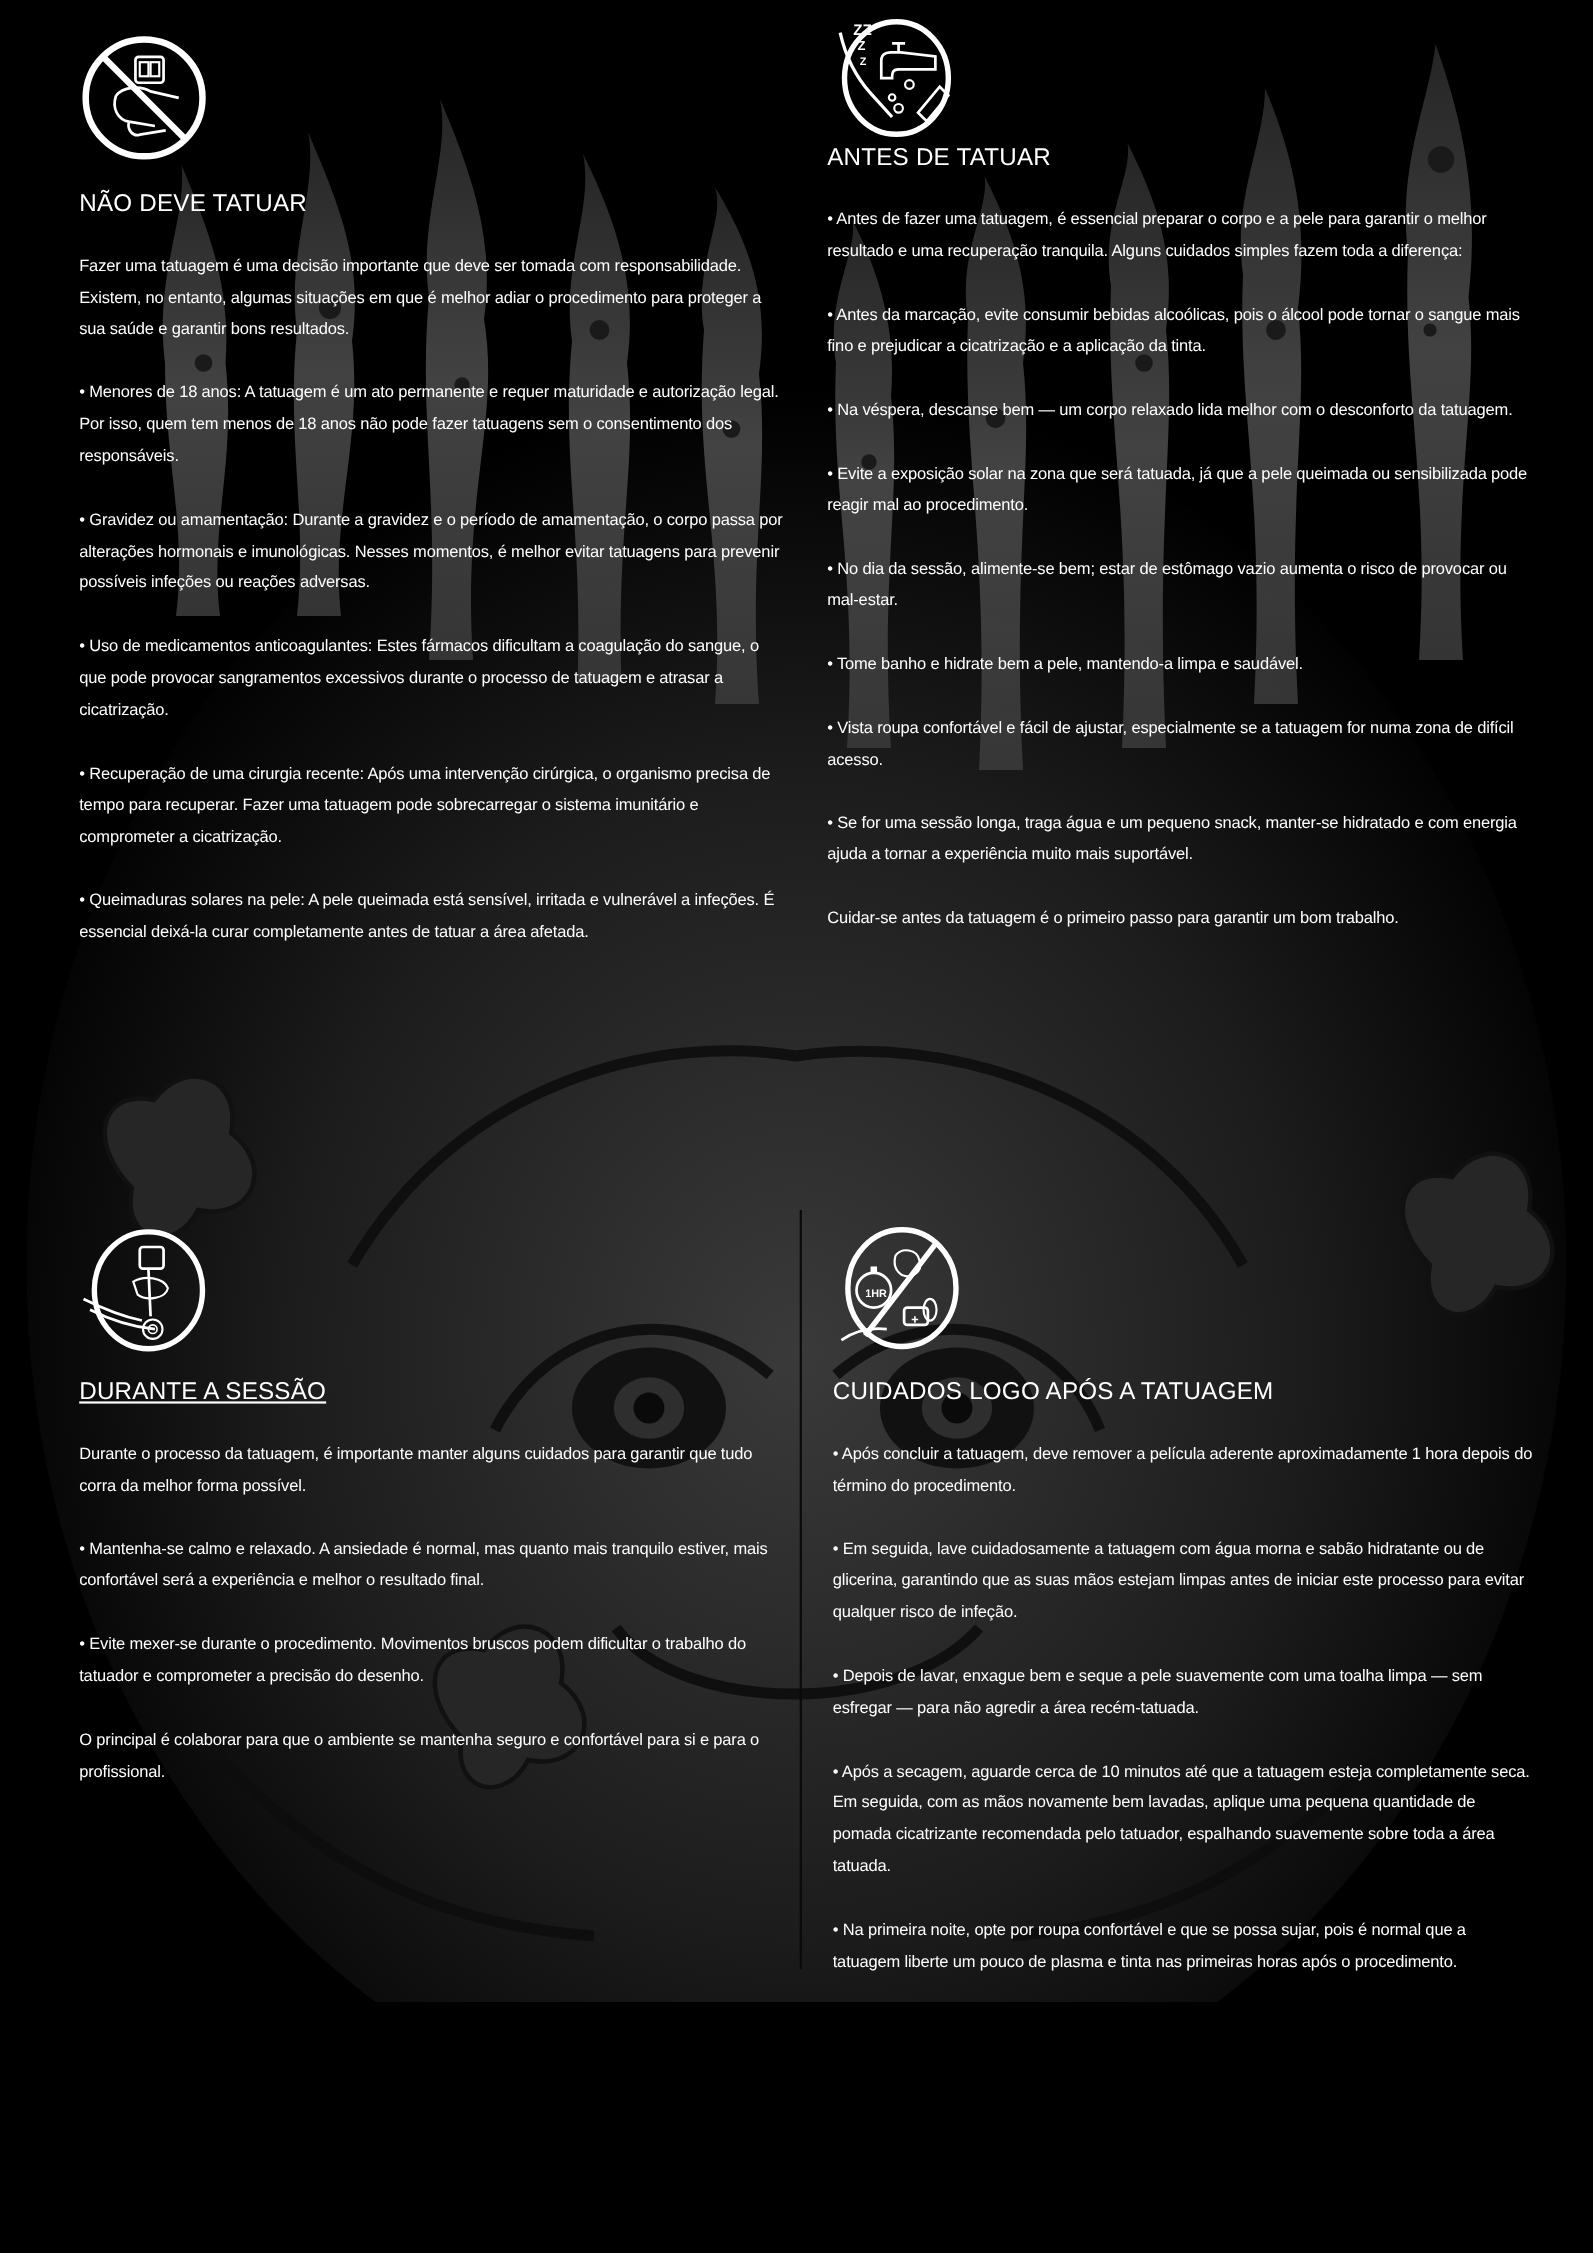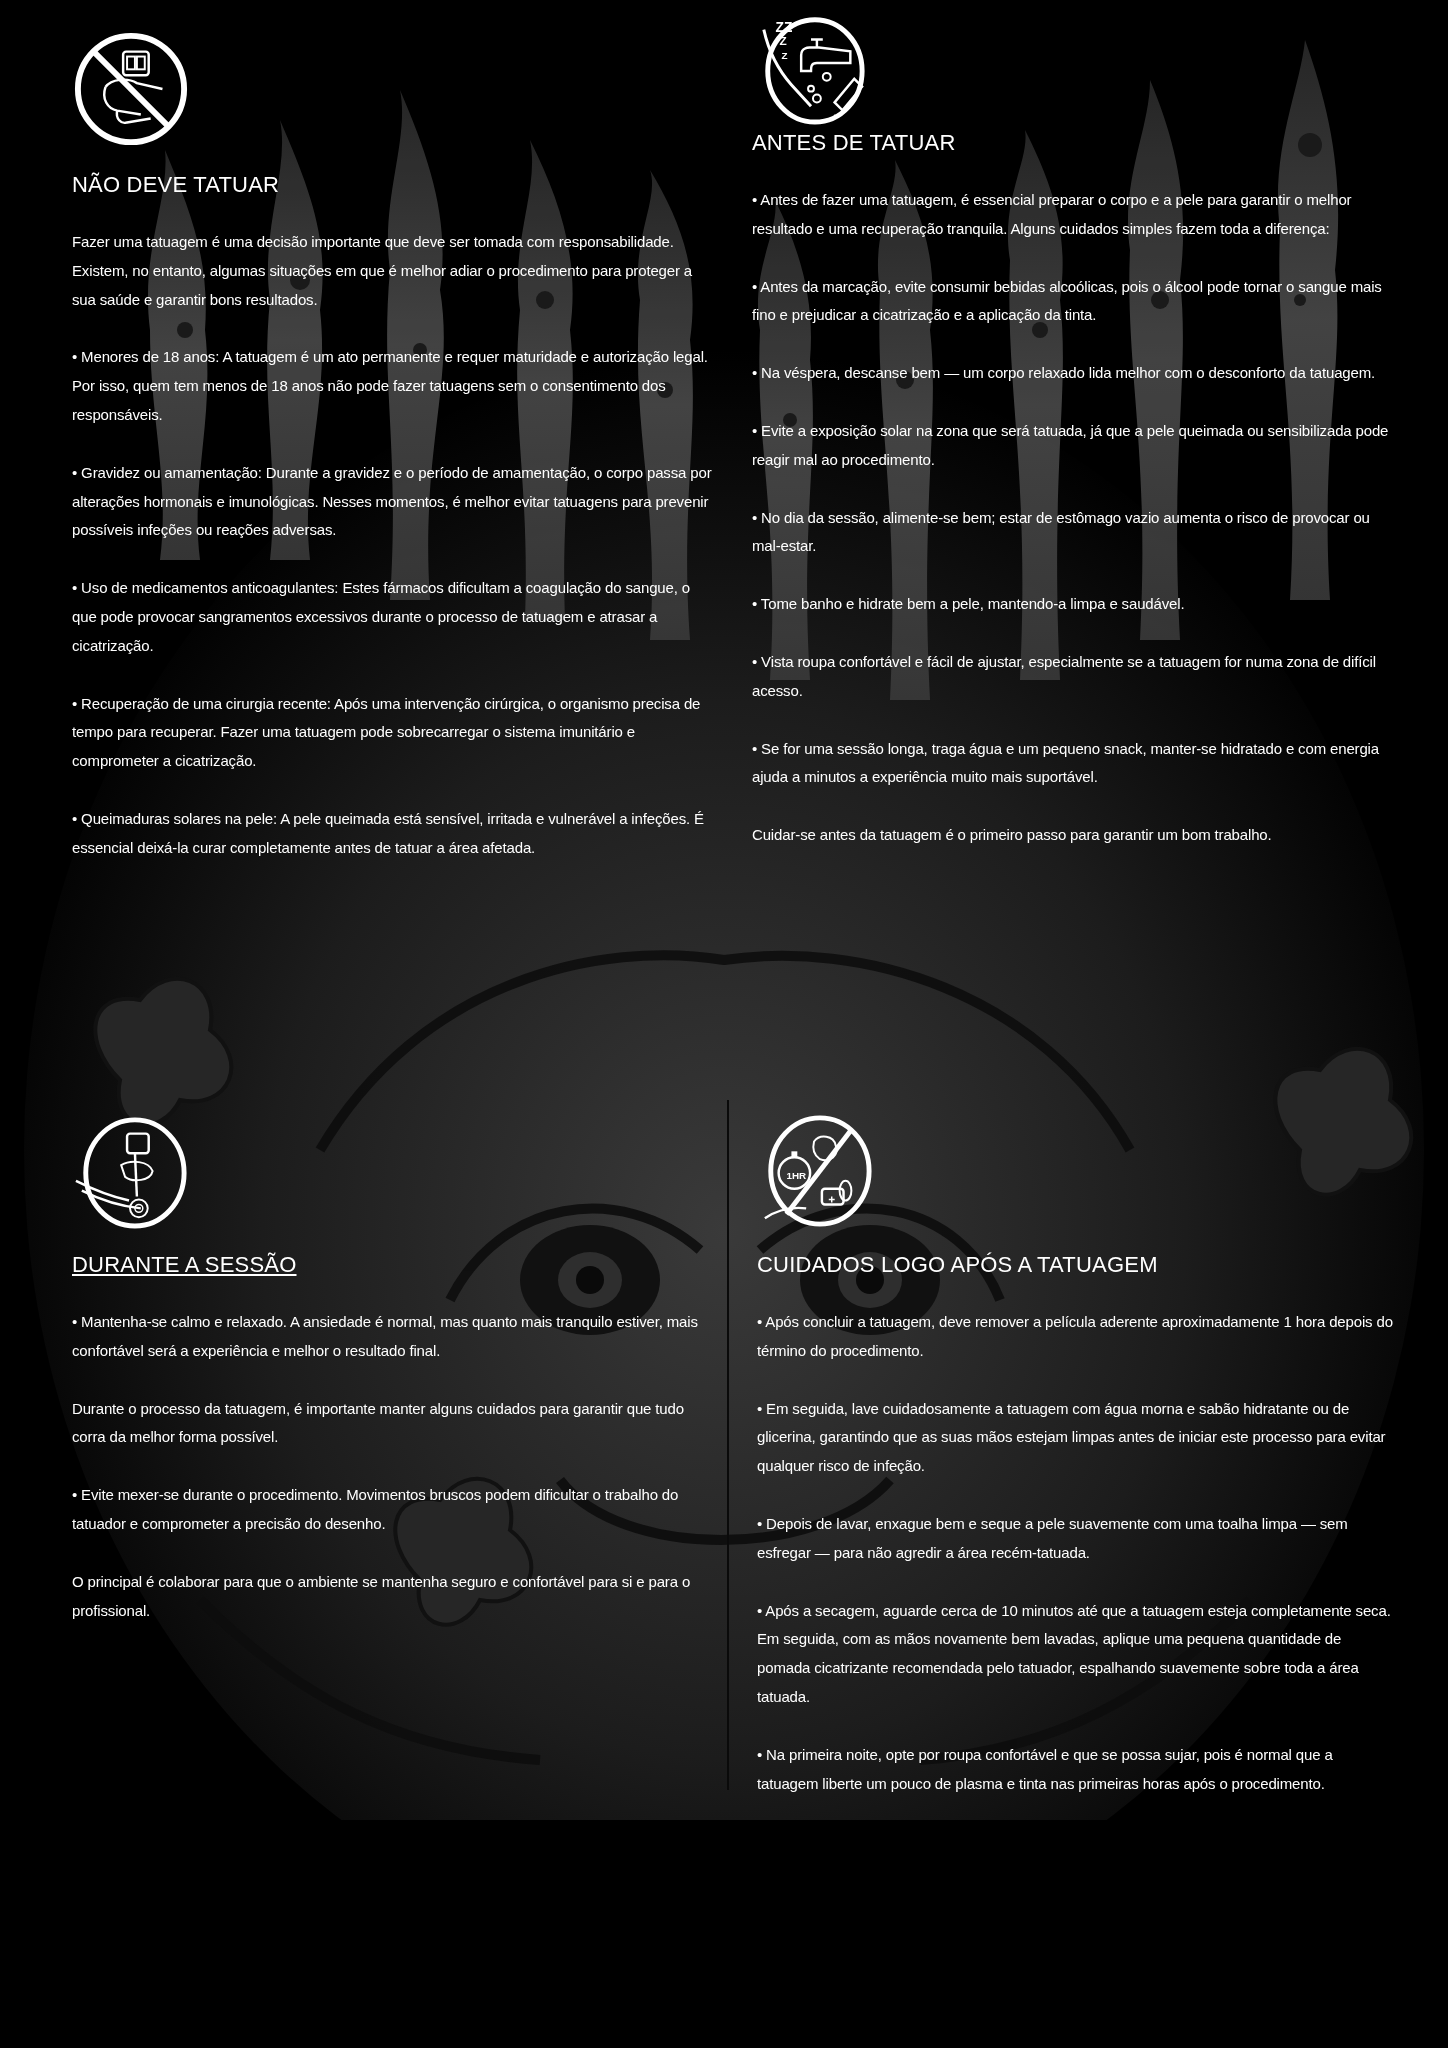--- a/index.html
+++ b/index.html
@@ -145,39 +145,39 @@
   </svg>
   <h2>ANTES DE TATUAR</h2>
   <div class="body">
     <p>• Antes de fazer uma tatuagem, é essencial preparar o corpo e a pele para garantir o melhor resultado e uma recuperação tranquila. Alguns cuidados simples fazem toda a diferença:</p>
     <p>• Antes da marcação, evite consumir bebidas alcoólicas, pois o álcool pode tornar o sangue mais fino  e prejudicar a cicatrização e a aplicação da tinta.</p>
     <p>• Na véspera, descanse bem — um corpo relaxado lida melhor com o desconforto da tatuagem.</p>
     <p>• Evite a exposição solar na zona que será tatuada, já que a pele queimada ou sensibilizada pode reagir mal ao procedimento.</p>
     <p>• No dia da sessão, alimente-se bem; estar de estômago vazio aumenta o risco de provocar ou mal-estar.</p>
     <p>• Tome banho e hidrate bem a pele, mantendo-a limpa e saudável.</p>
     <p>• Vista roupa confortável e fácil de ajustar, especialmente se a tatuagem for numa zona de difícil acesso.</p>
-    <p>• Se for uma sessão longa, traga água e um pequeno snack, manter-se hidratado e com energia ajuda a minutos a experiência muito mais suportável.</p>
+    <p>• Se for uma sessão longa, traga água e um pequeno snack, manter-se hidratado e com energia ajuda a tornar a experiência muito mais suportável.</p>
     <p>Cuidar-se antes da tatuagem é o primeiro passo para garantir um bom trabalho.</p>
   </div>
 </section>
 
 <section class="section s3">
   <svg class="icon" viewBox="0 0 120 120">
     <ellipse cx="64" cy="62" rx="50" ry="54" fill="none" stroke="#fff" stroke-width="5"></ellipse>
     <rect x="56" y="22" width="22" height="20" rx="3" fill="none" stroke="#fff" stroke-width="2.5"></rect>
     <line x1="64" y1="42" x2="66" y2="86" stroke="#fff" stroke-width="2.5"></line>
     <path d="M50 54 C60 48 78 50 82 60 C80 70 62 72 54 66 Z" fill="none" stroke="#fff" stroke-width="2"></path>
     <path d="M4 70 C20 78 40 86 58 90 M10 80 C30 90 50 96 70 98" fill="none" stroke="#fff" stroke-width="2.5"></path>
     <circle cx="68" cy="98" r="9" fill="none" stroke="#fff" stroke-width="2"></circle>
     <circle cx="68" cy="98" r="4" fill="none" stroke="#fff" stroke-width="1.5"></circle>
   </svg>
   <h2>DURANTE A SESSÃO</h2>
   <div class="body">
+    <p>Durante o processo da tatuagem, é importante manter alguns cuidados para garantir que tudo corra da melhor forma possível.</p>
     <p>•  Mantenha-se calmo e relaxado. A ansiedade é normal, mas quanto mais tranquilo estiver, mais confortável será a experiência e melhor o resultado final.</p>
-    <p>Durante o processo da tatuagem, é importante manter alguns cuidados para garantir que tudo corra da melhor forma possível.</p>
     <p>•  Evite mexer-se durante o procedimento. Movimentos bruscos podem dificultar o trabalho do tatuador e comprometer a precisão do desenho.</p>
     <p>O principal é colaborar para que o ambiente se mantenha seguro e confortável para si e para o profissional.</p>
   </div>
 </section>
 
 <section class="section s4">
   <svg class="icon" viewBox="0 0 120 120">
     <ellipse cx="64" cy="60" rx="50" ry="54" fill="none" stroke="#fff" stroke-width="5"></ellipse>
     <line x1="96" y1="18" x2="30" y2="104" stroke="#fff" stroke-width="5"></line>
     <circle cx="38" cy="62" r="16" fill="none" stroke="#fff" stroke-width="2.5"></circle>

